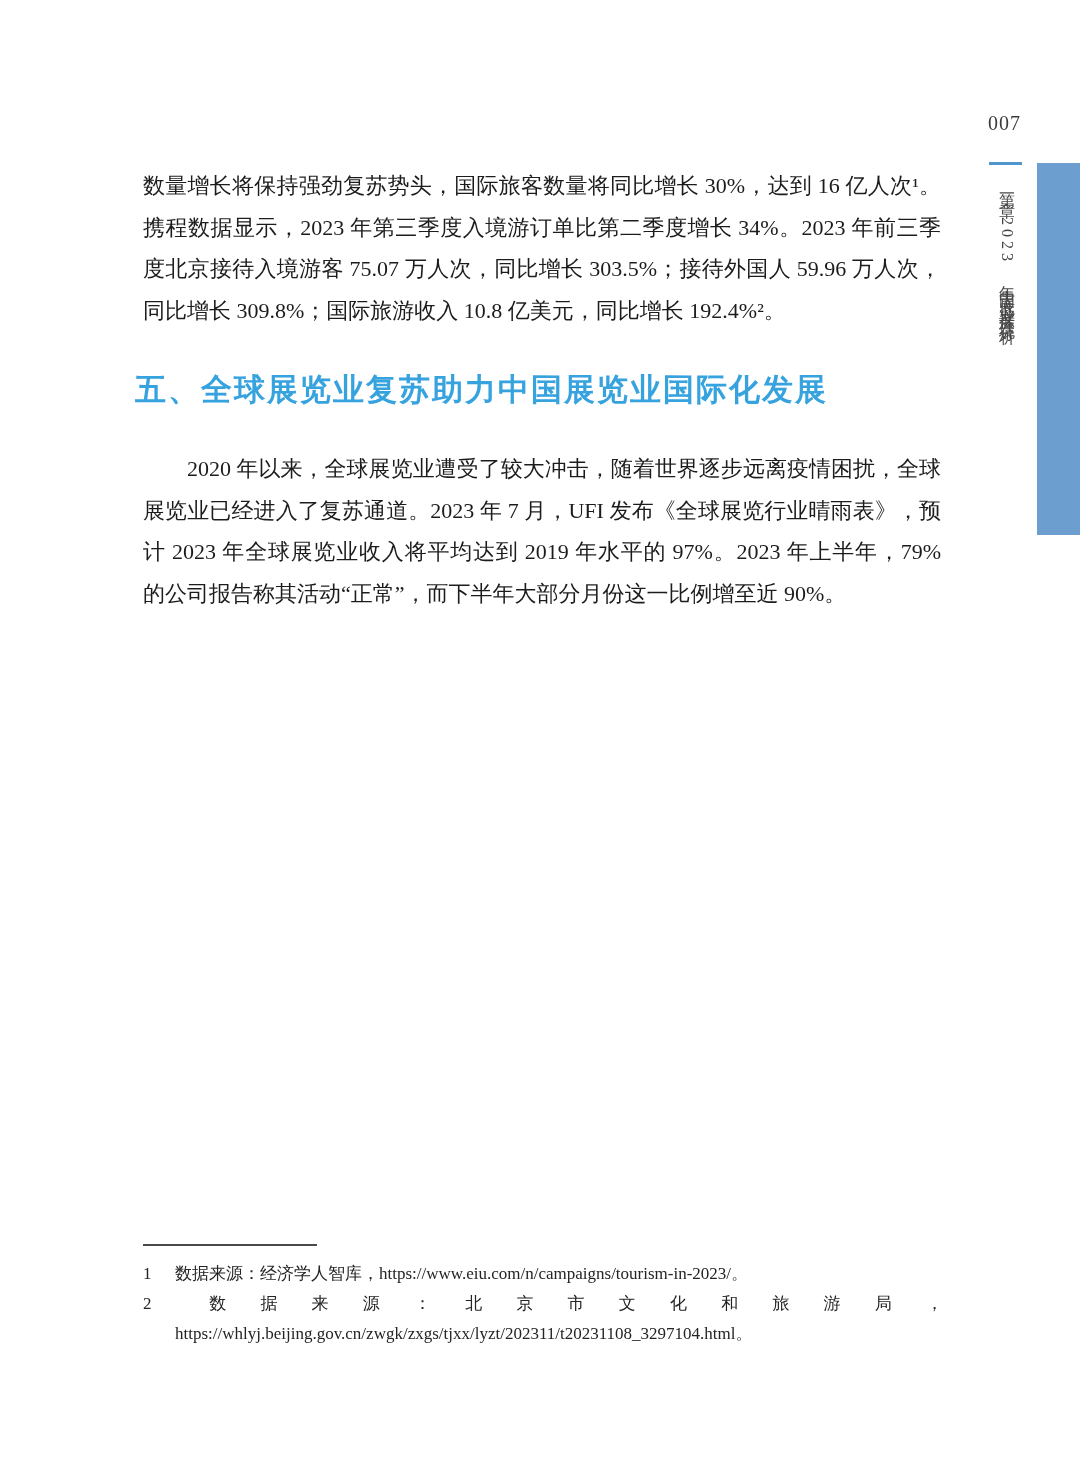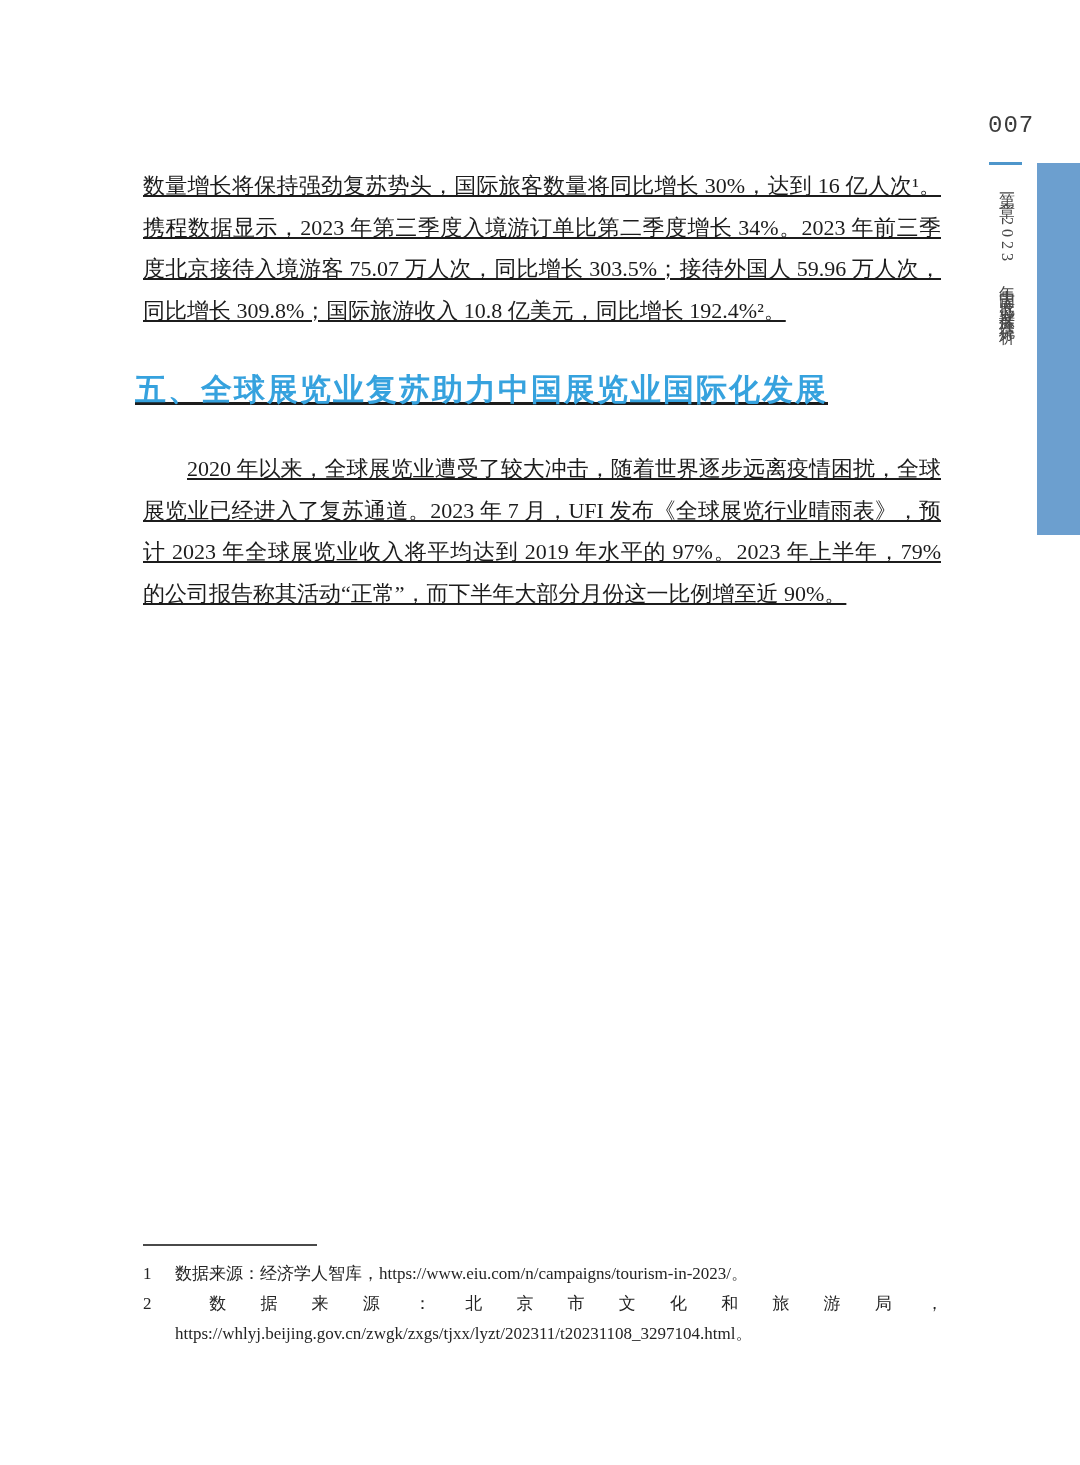--- a/index.html
+++ b/index.html
@@ -15,22 +15,22 @@
     overflow: hidden;
     font-family: "Liberation Serif", "DejaVu Serif", serif;
     color: #1c1c1c;
   }
 
   
   .page-number {
     position: absolute;
     top: 112px;
     left: 988px;
-    font-family: Liberation Mono, monospace;
-    font-size: 24px;
+    font-family: Liberation Serif, serif;
+    font-size: 20px;
     letter-spacing: 1px;
     color: #3c3c3c;
   }
   .page-number-rule {
     position: absolute;
     top: 162px;
     left: 989px;
     width: 33px;
     height: 3px;
     background: #4e96cb;
@@ -58,21 +58,20 @@
   .chapter-vertical .chapter-title {
     margin-inline-start: 16px;
   }
 
   
   .content {
     position: absolute;
     top: 165px;
     left: 143px;
     width: 798px;
-    text-decoration: underline;
   }
   .para {
     margin: 0;
     font-size: 22px;
     line-height: 41.5px;
     text-align: justify;
     color: #1c1c1c;
   }
   .para.indent { text-indent: 2em; }
   .section-heading {

